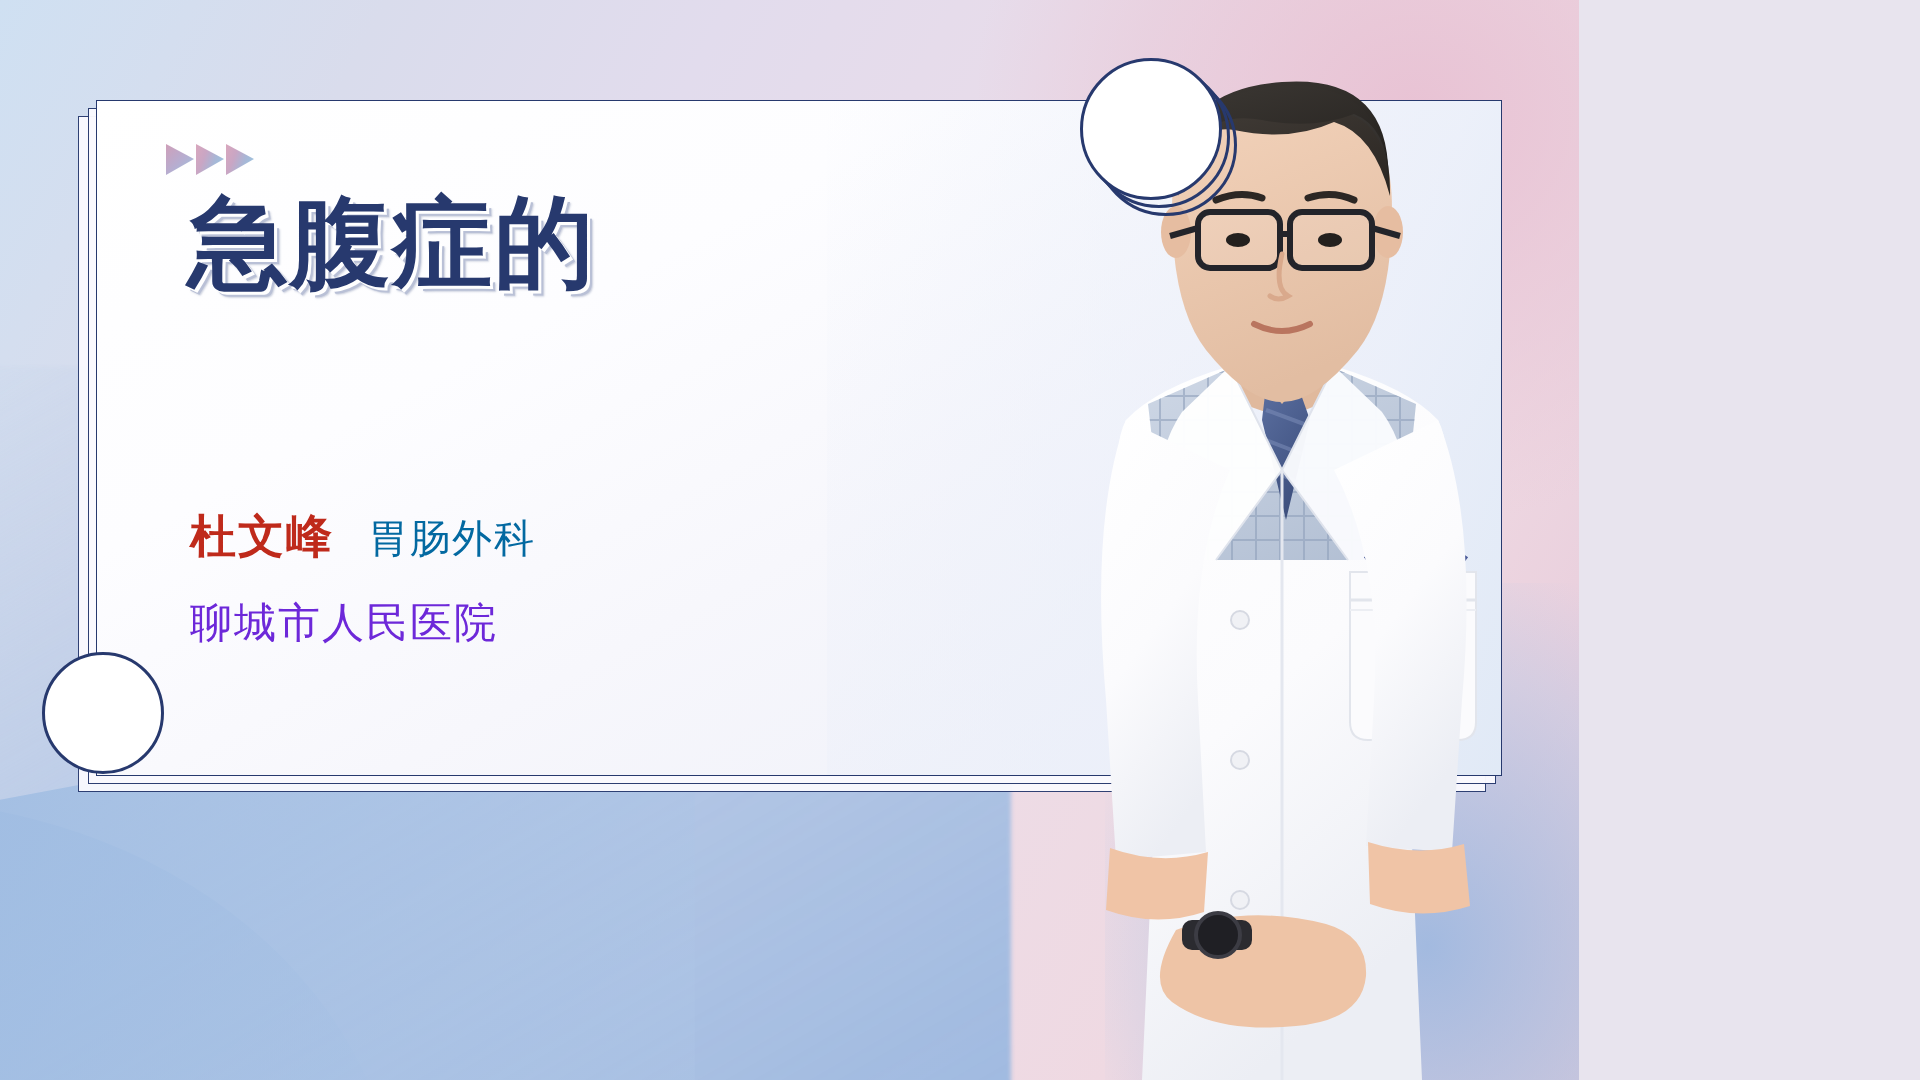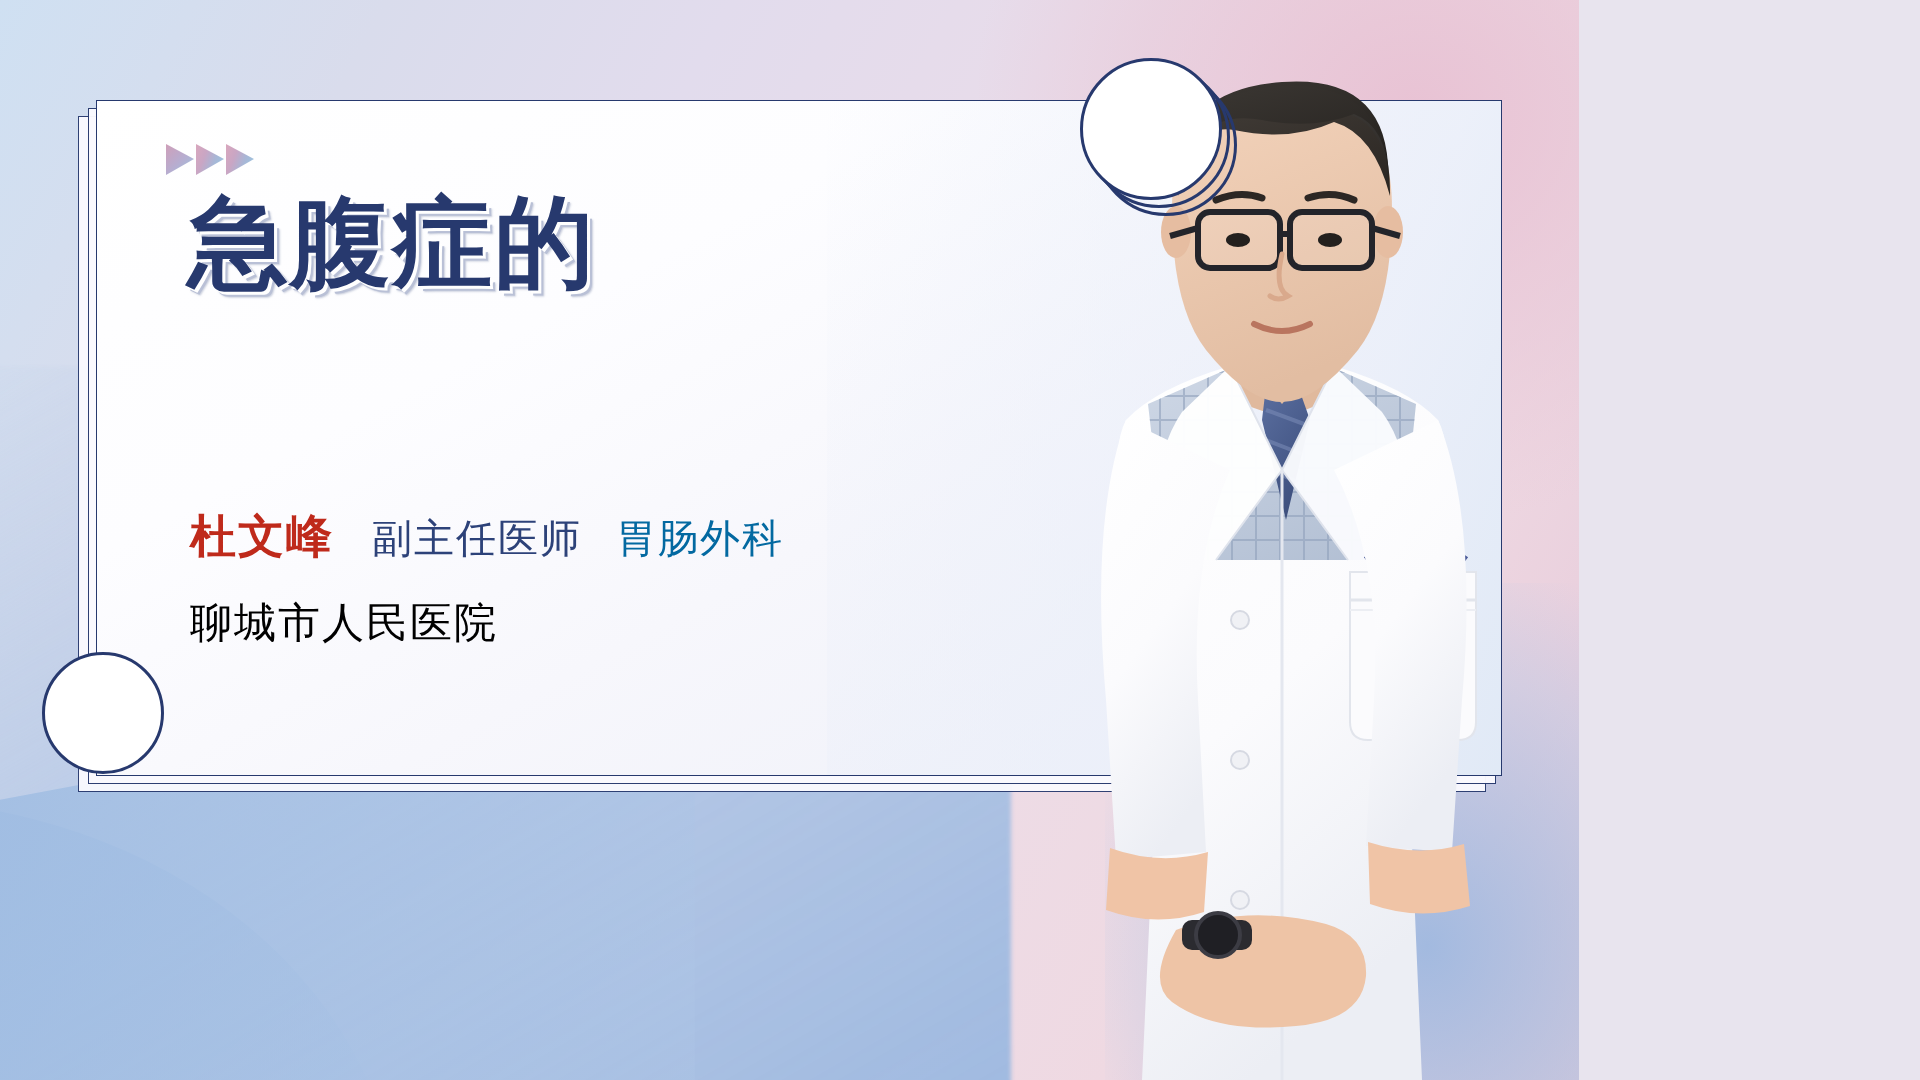--- a/index.html
+++ b/index.html
@@ -112,21 +112,21 @@
     letter-spacing:2px; margin-left:38px;
   }
   .doctor-dept {
     font-family:"DejaVu Sans","Liberation Sans",sans-serif;
     font-size:40px; font-weight:normal; color:#0369a1;
     letter-spacing:2px; margin-left:34px;
   }
   .hospital {
     position:absolute; left:190px; top:595px;
     font-family:"DejaVu Sans","Liberation Sans",sans-serif;
-    font-size:42px; color:#000000; letter-spacing:2px; white-space:nowrap;
+    font-size:42px; color:#6d28d9; letter-spacing:2px; white-space:nowrap;
   }
 
   
   .circ {
     position:absolute; border:3px solid #27396e; border-radius:50%;
     background:#ffffff;
   }
 
   .circ-stack-c3 { left:1095px; top:74px;  width:142px; height:142px; background:transparent; }
   .circ-stack-c2 { left:1088px; top:66px;  width:142px; height:142px; background:transparent; }
@@ -187,21 +187,20 @@
     <polygon points="36,6 64,21 36,37" fill="url(#triGrad)"></polygon>
     <polygon points="66,6 94,21 66,37" fill="url(#triGrad)"></polygon>
   </svg>
 
   <div class="title-block nosel">
     <div class="title-line">急腹症的</div>
   </div>
 
   <div class="doctor-row nosel">
     <span class="doctor-name">杜文峰</span>
-    <span class="doctor-title">副主任医师</span>
     <span class="doctor-dept">胃肠外科</span>
   </div>
   <div class="hospital nosel">聊城市人民医院</div>
 
   <svg class="photo" viewBox="0 0 720 1080">
     <defs>
       <linearGradient id="coatG" x1="0" y1="0" x2="0.4" y2="1">
         <stop offset="0%" stop-color="#ffffff"></stop>
         <stop offset="55%" stop-color="#fbfbfd"></stop>
         <stop offset="100%" stop-color="#eceef4"></stop>

